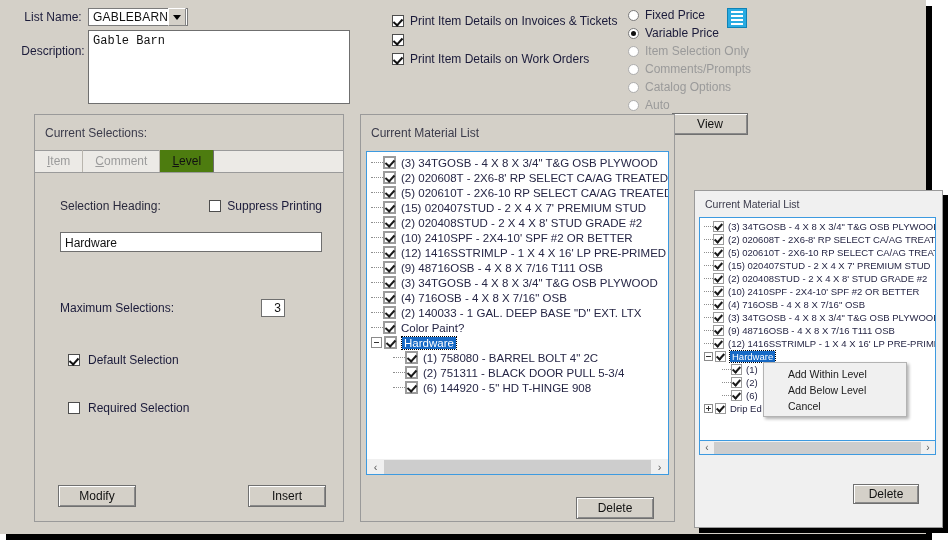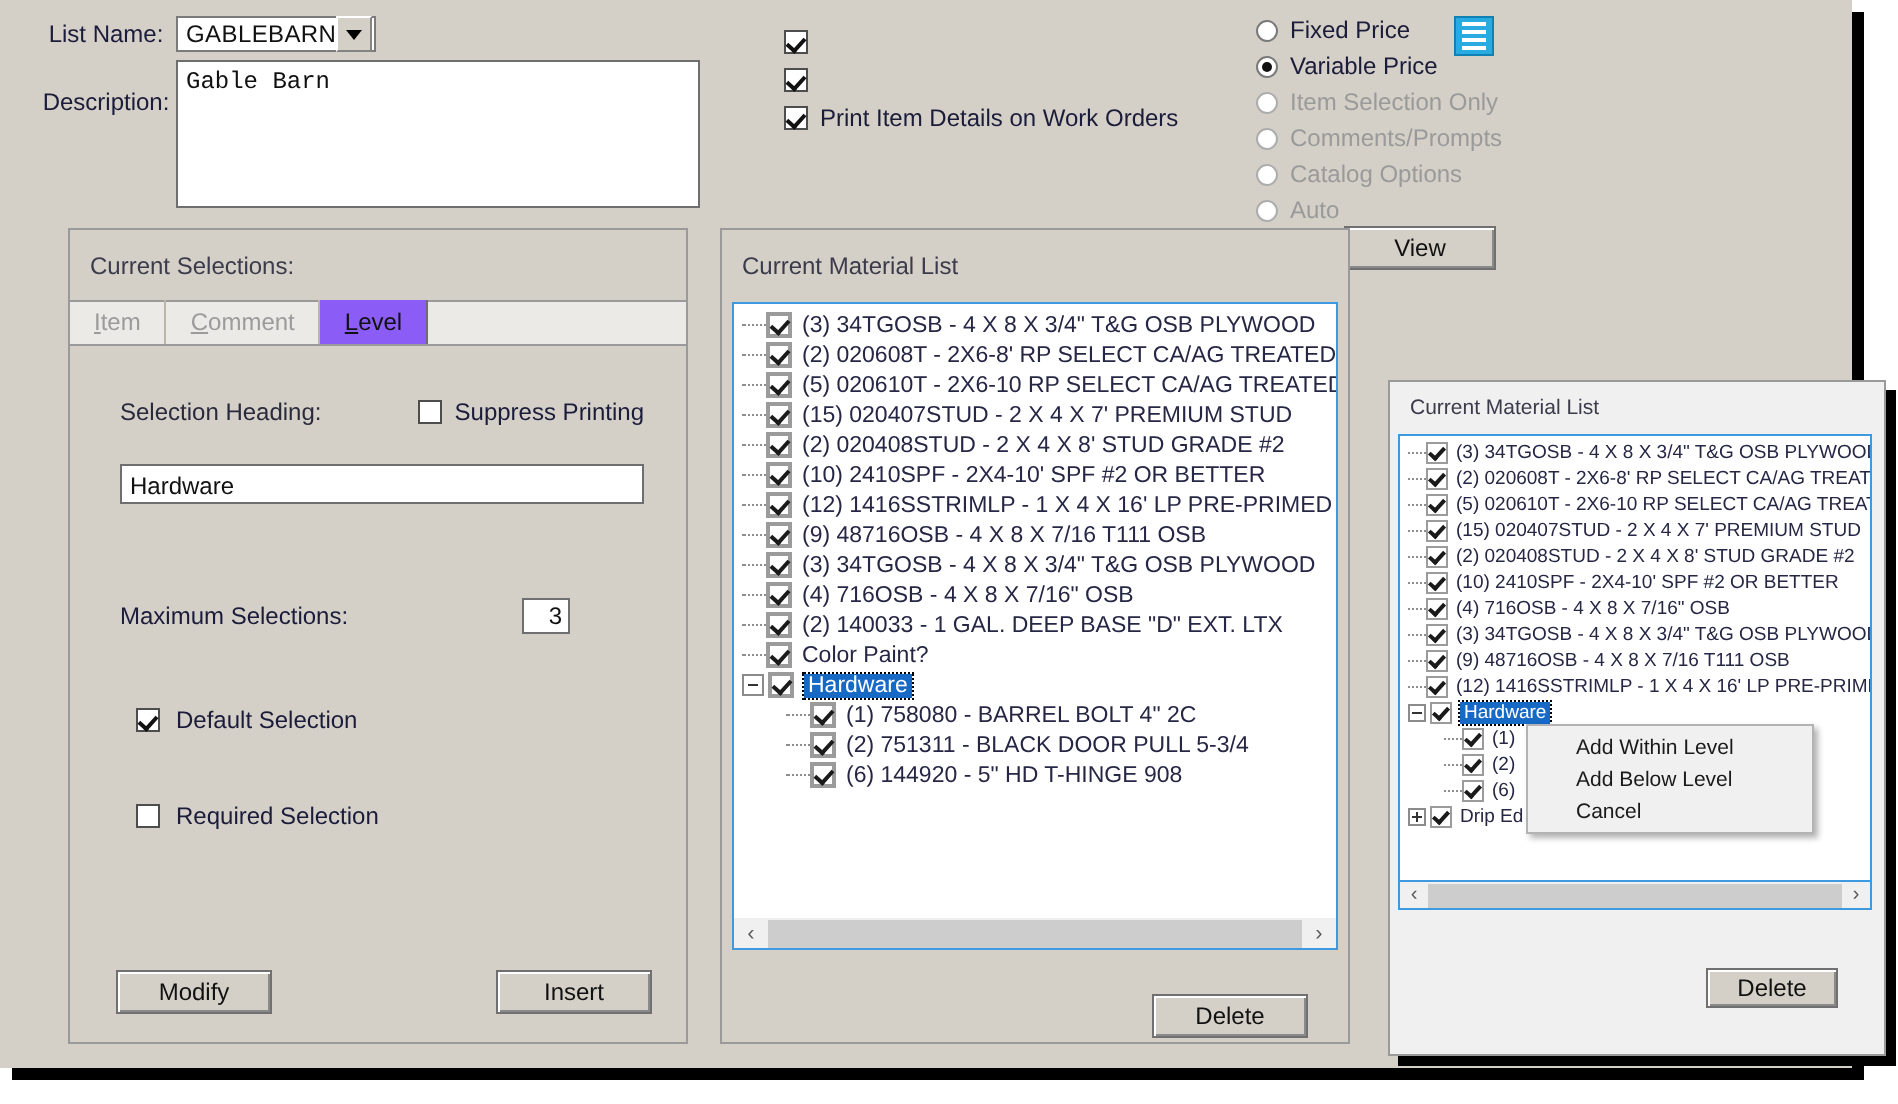--- a/index.html
+++ b/index.html
@@ -188,21 +188,21 @@
   .tab {
     height: 22px;
     padding: 0 12px;
     display: flex; align-items: center;
     font-size: 12px;
     color: #9b9b9b;
     border-right: 1px solid #b9b5ad;
     box-sizing: border-box;
   }
   .tab.active {
-    background: #8b5cf6;
+    background: #4d7c0f;
     color: #111;
     border-right: 1px solid #6d6d6d;
   }
   .tab u { text-decoration: underline; }
 
   .panel-body {
     position: absolute; left: 35px; top: 173px;
     width: 308px; height: 348px;
     background: #d4d0c8;
   }
@@ -428,20 +428,21 @@
   </div>
 
   <div class="desc-row">
     <span class="lbl">Description:</span>
     <div class="desc-box">Gable Barn</div>
   </div>
 
   <div class="chk-col" id="print-options">
       <div class="chk-row">
         <span class="cb checked"></span>
+        <span class="txt">Print Item Details on Invoices &amp; Tickets</span>
       </div>
       <div class="chk-row">
         <span class="cb checked"></span>
       </div>
       <div class="chk-row">
         <span class="cb checked"></span>
         <span class="txt">Print Item Details on Work Orders</span>
       </div>
     </div>
 

